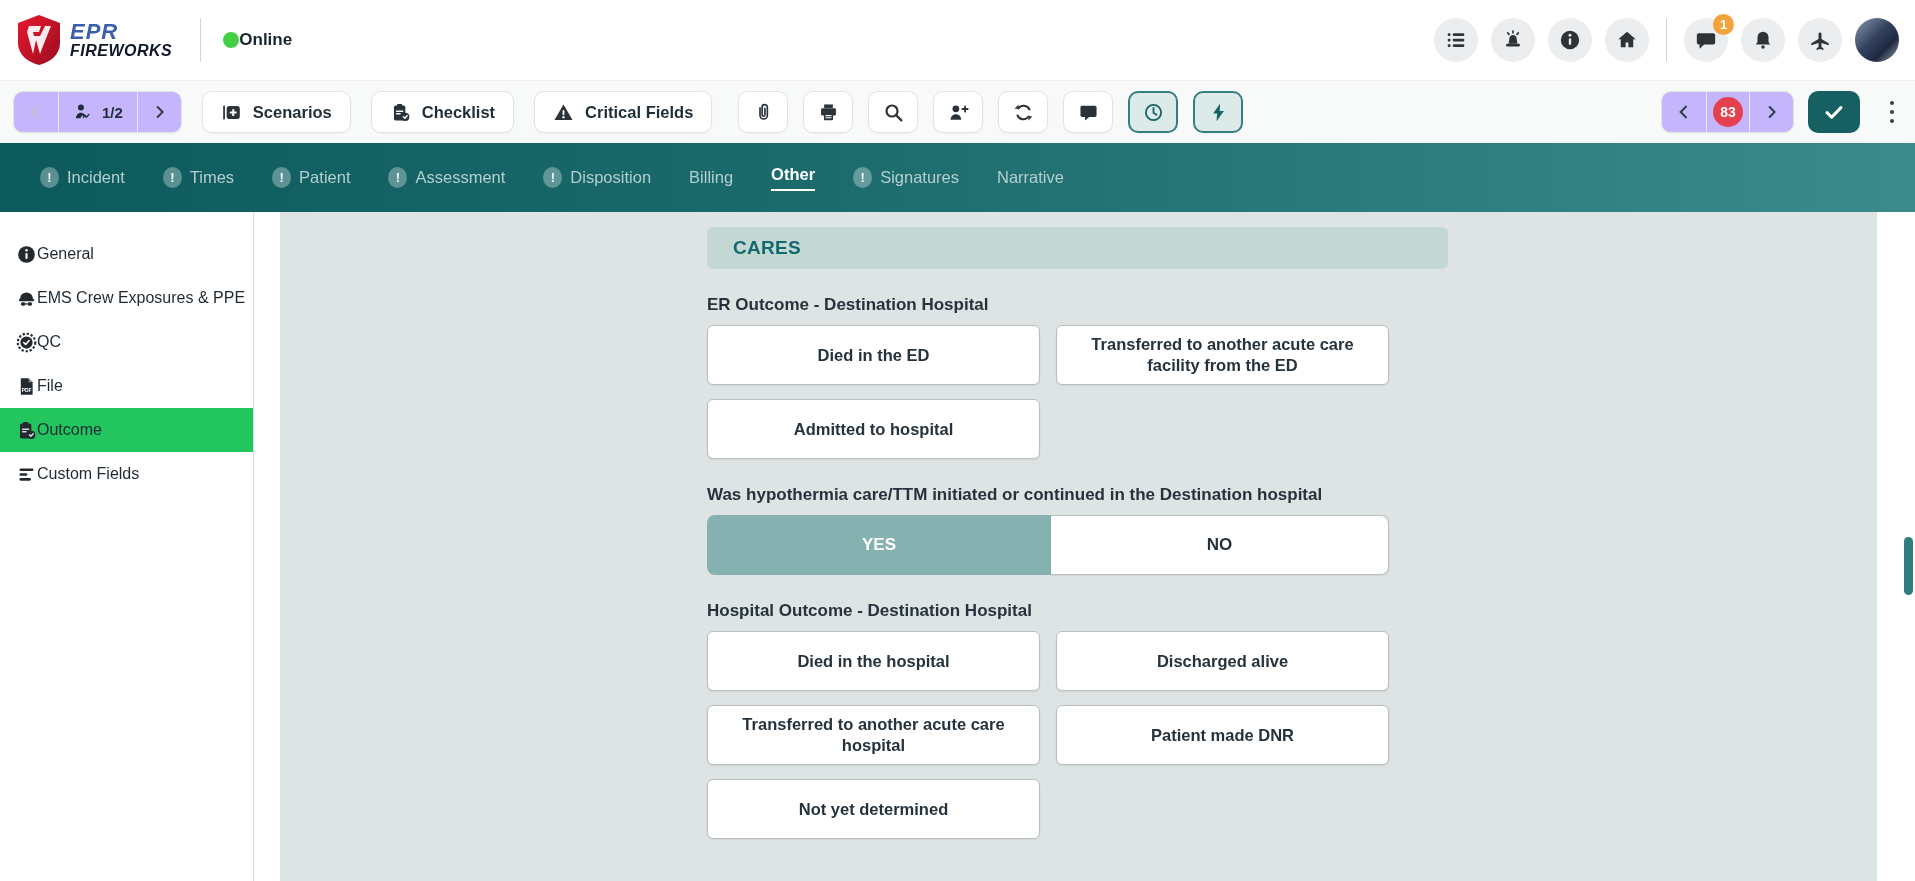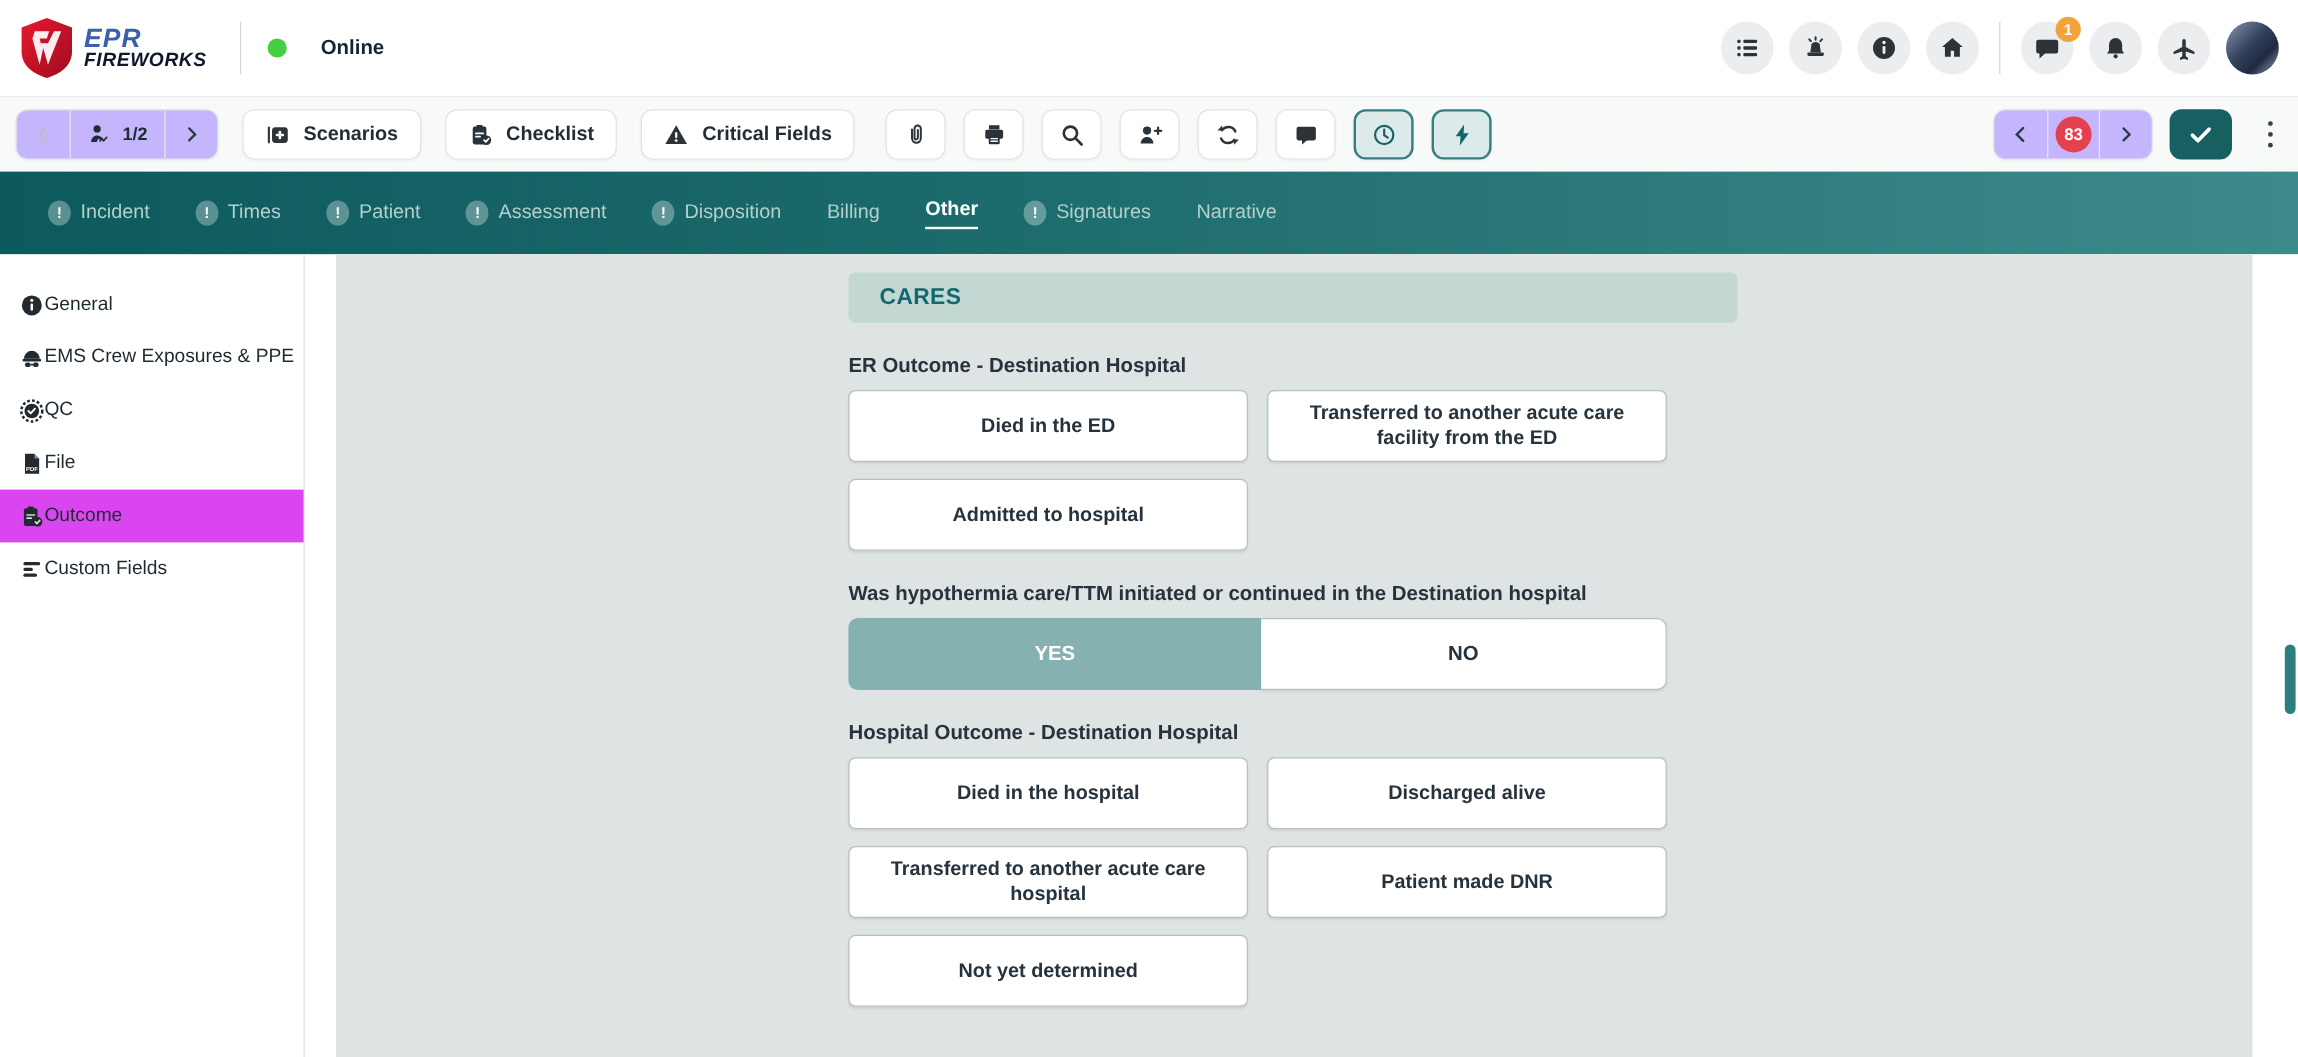--- a/index.html
+++ b/index.html
@@ -7,21 +7,21 @@
               font-family:"Liberation Sans", sans-serif; }
 
   
   .topbar { height:80px; background:#fff; display:flex; align-items:center; padding:0 16px; }
   .logo { display:flex; align-items:center; gap:8px; }
   .logo-shield { width:46px; height:52px; }
   .logo-text { display:flex; flex-direction:column; line-height:1; }
   .logo-epr { font-size:22px; font-weight:800; font-style:italic; color:#3b5fa9; letter-spacing:1px; }
   .logo-fw  { font-size:16px; font-weight:800; color:#0f172a; letter-spacing:.5px;font-style:italic; }
   .v-div { width:1px; height:44px; background:#cfd4d4; margin:0 22px 0 28px; }
-  .online { display:flex; align-items:center; gap:28px; }
+  .online { display:flex; align-items:center; gap:0; }
   .online-dot { width:16px; height:16px; border-radius:50%; background:#45cf45; }
   .online-label { font-size:17px; font-weight:700; color:#16262e; }
   .topbar-right { margin-left:auto; display:flex; align-items:center; gap:13px; }
   .circle-btn { width:44px; height:44px; border-radius:50%; background:#ebedee; display:flex;
                 align-items:center; justify-content:center; color:#2f3337; position:relative; }
   .circle-btn svg { width:22px; height:22px; }
   .badge-orange { position:absolute; top:-4px; right:-6px; width:21px; height:21px; border-radius:50%;
                   background:#f2a33c; color:#fff; font-size:13px; font-weight:700;
                   display:flex; align-items:center; justify-content:center; }
   .avatar { width:44px; height:44px; border-radius:50%;
@@ -67,21 +67,21 @@
                      align-items:center; justify-content:center; }
   .tab.active { color:#fff; font-weight:600; }
   .tab.active .tab-label { border-bottom:2px solid #fff; padding-bottom:5px; }
 
   
   .page-body { display:flex; height:669px; }
   .sidebar { width:254px; background:#fff; border-right:1px solid #d9dcdc; padding-top:20px; flex:0 0 254px; }
   .sb-item { height:44px; display:flex; align-items:center; gap:0; padding-left:16px;
              font-size:16px; color:#1e2a32; }
   .sb-item svg { width:21px; height:21px; color:#222a30; flex:0 0 21px; }
-  .sb-item.selected { background:#d946ef; }
+  .sb-item.selected { background:#22c55e; }
 
   .main { flex:1; background:#fff; position:relative; }
   .panel { position:absolute; left:26px; right:38px; top:0; bottom:0; background:#dee3e3;
            padding:15px 0 0 427px; overflow:hidden; }
   .scroll-thumb { position:absolute; right:2px; top:325px; width:9px; height:58px;
                   background:#2f7e7f; border-radius:5px; }
 
   .cares { width:741px; height:42px; background:#c3d7d3; border-radius:6px; display:flex;
            align-items:center; padding-left:26px; font-size:19px; font-weight:700;
            color:#12696f; letter-spacing:.3px; }

